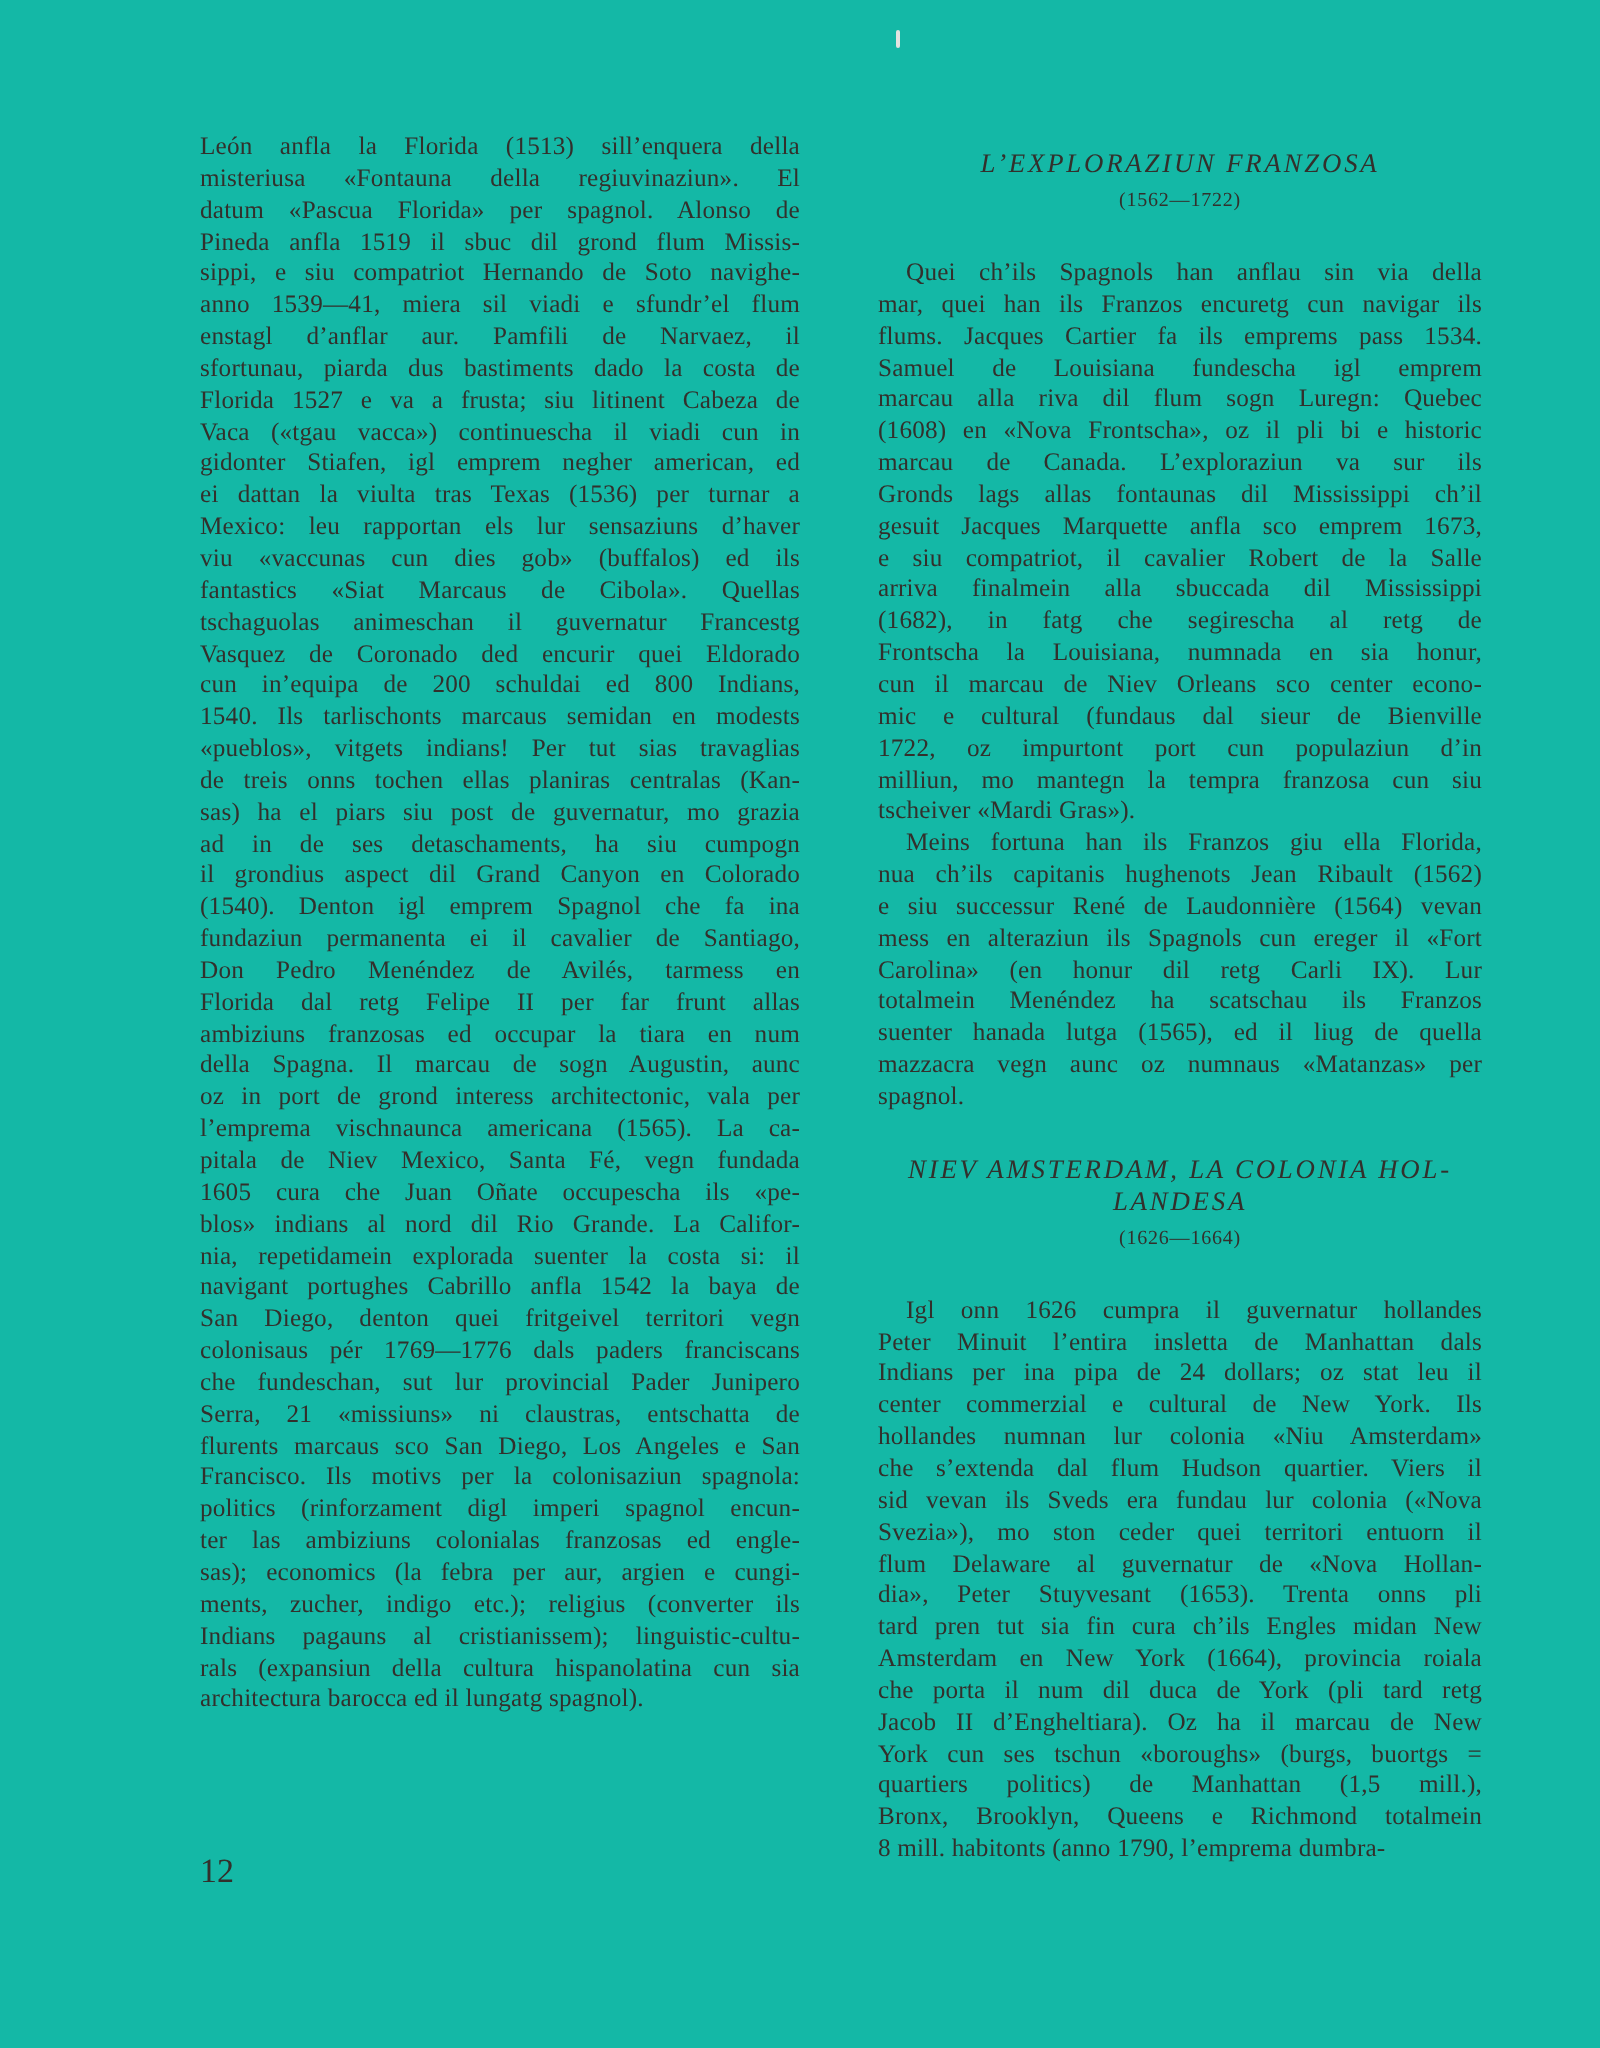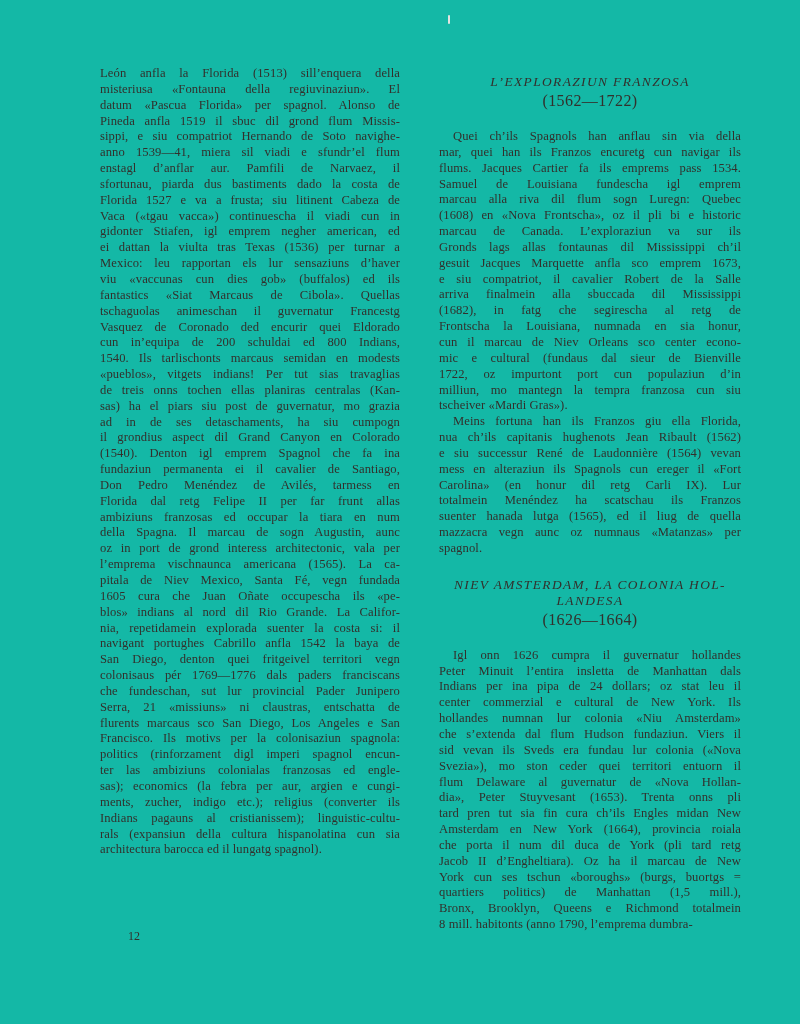--- a/index.html
+++ b/index.html
@@ -37,26 +37,26 @@
   .sec-heading{margin:0 0 20px 0;}
   .sec-heading.later{margin-top:20px;}
   .heading-line{
     font-style:italic;
     text-align:center;text-align-last:center;
     font-size:13.4px;line-height:16px;
     letter-spacing:1.4px;
   }
   .heading-sub{
     text-align:left;text-align-last:center;
-    font-size:16px;line-height:16px;margin-top:3px;
+    font-size:10px;line-height:16px;margin-top:3px;
     letter-spacing:0.4px;
   }
   .page-number{
     position:absolute;left:100px;top:928px;
-    font-size:12px;line-height:16px;color:#33302c;margin-left:28px;
+    font-size:17px;line-height:16px;color:#33302c;
   }
 </style>
 </head>
 <body>
 
 <div class="page" style="background: #14b8a6; color: rgb(51, 48, 44); text-decoration: underline;">
   <div class="scan-artifact"></div>
   <div class="col" id="left-col">
       <div class="para">
         <div class="tline">León anfla la Florida (1513) sill’enquera della</div>
@@ -151,21 +151,21 @@
         <div class="heading-line">NIEV AMSTERDAM, LA COLONIA HOL-</div>
         <div class="heading-line">LANDESA</div>
         <div class="heading-sub">(1626—1664)</div>
       </div>
       <div class="para">
         <div class="tline indent">Igl onn 1626 cumpra il guvernatur hollandes</div>
         <div class="tline">Peter Minuit l’entira insletta de Manhattan dals</div>
         <div class="tline">Indians per ina pipa de 24 dollars; oz stat leu il</div>
         <div class="tline">center commerzial e cultural de New York. Ils</div>
         <div class="tline">hollandes numnan lur colonia «Niu Amsterdam»</div>
-        <div class="tline">che s’extenda dal flum Hudson fundaziun. Viers il</div>
+        <div class="tline">che s’extenda dal flum Hudson quartier. Viers il</div>
         <div class="tline">sid vevan ils Sveds era fundau lur colonia («Nova</div>
         <div class="tline">Svezia»), mo ston ceder quei territori entuorn il</div>
         <div class="tline">flum Delaware al guvernatur de «Nova Hollan-</div>
         <div class="tline">dia», Peter Stuyvesant (1653). Trenta onns pli</div>
         <div class="tline">tard pren tut sia fin cura ch’ils Engles midan New</div>
         <div class="tline">Amsterdam en New York (1664), provincia roiala</div>
         <div class="tline">che porta il num dil duca de York (pli tard retg</div>
         <div class="tline">Jacob II d’Engheltiara). Oz ha il marcau de New</div>
         <div class="tline">York cun ses tschun «boroughs» (burgs, buortgs =</div>
         <div class="tline">quartiers politics) de Manhattan (1,5 mill.),</div>

